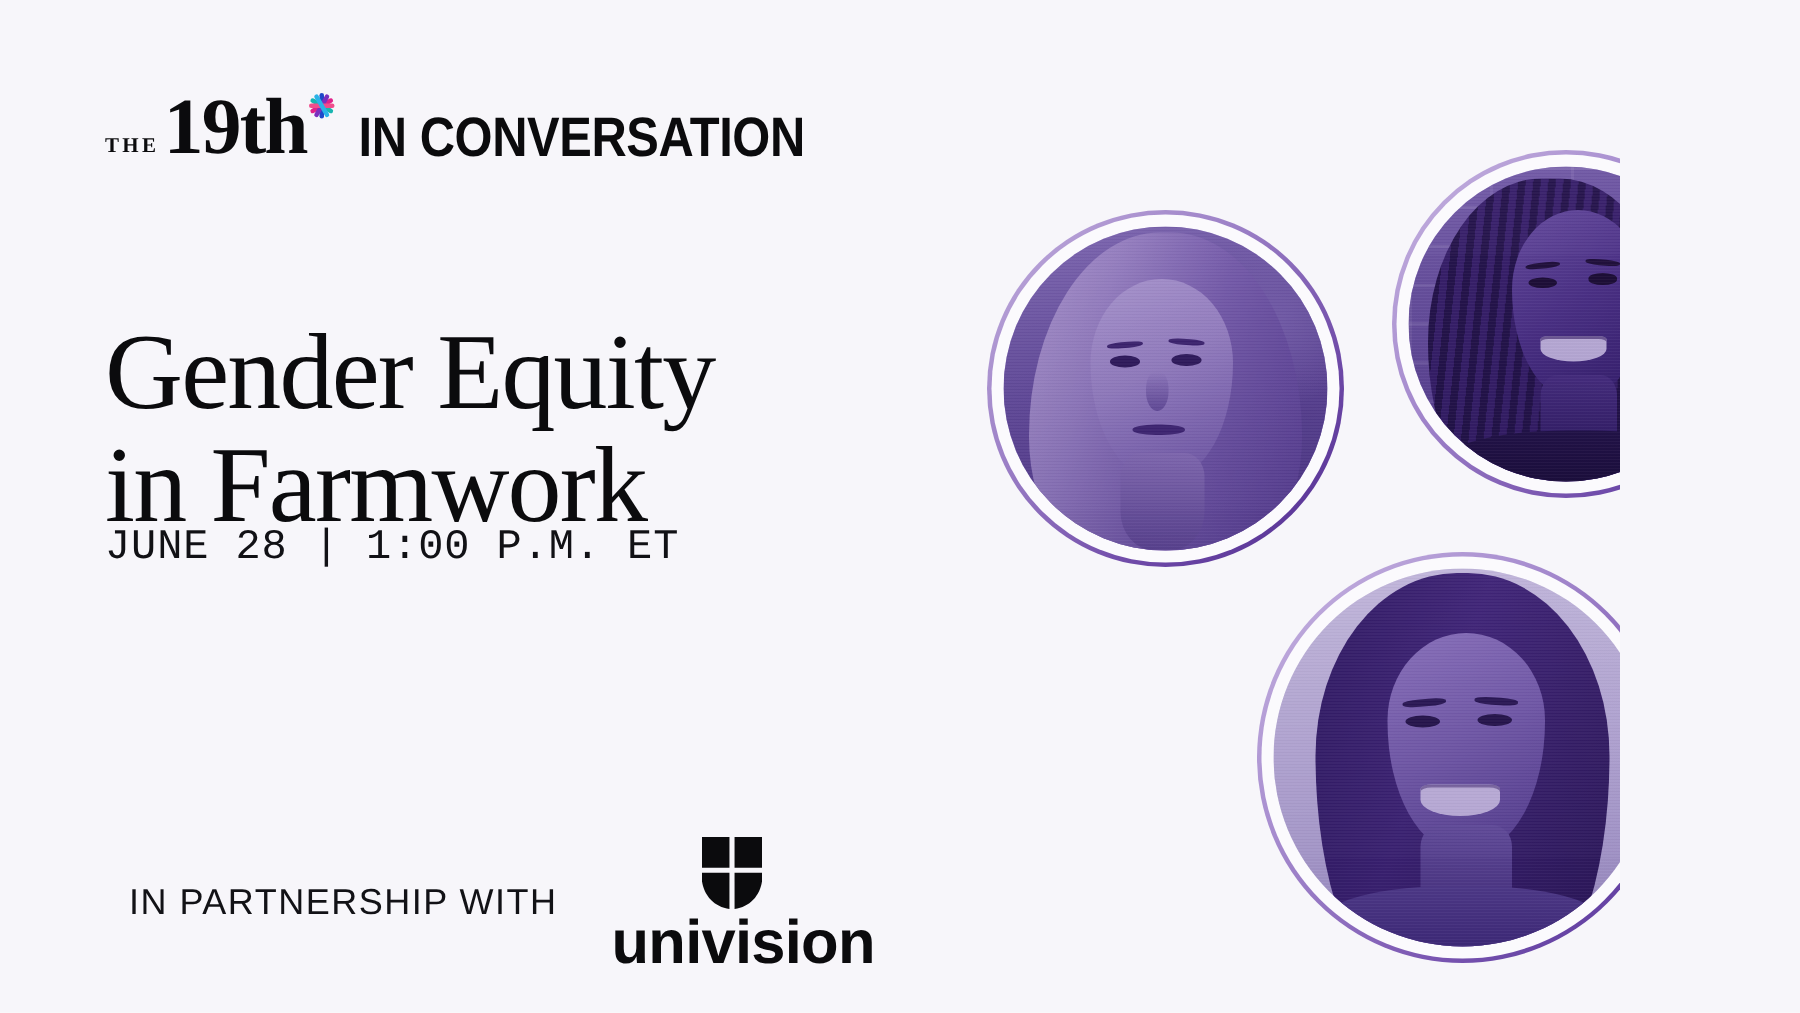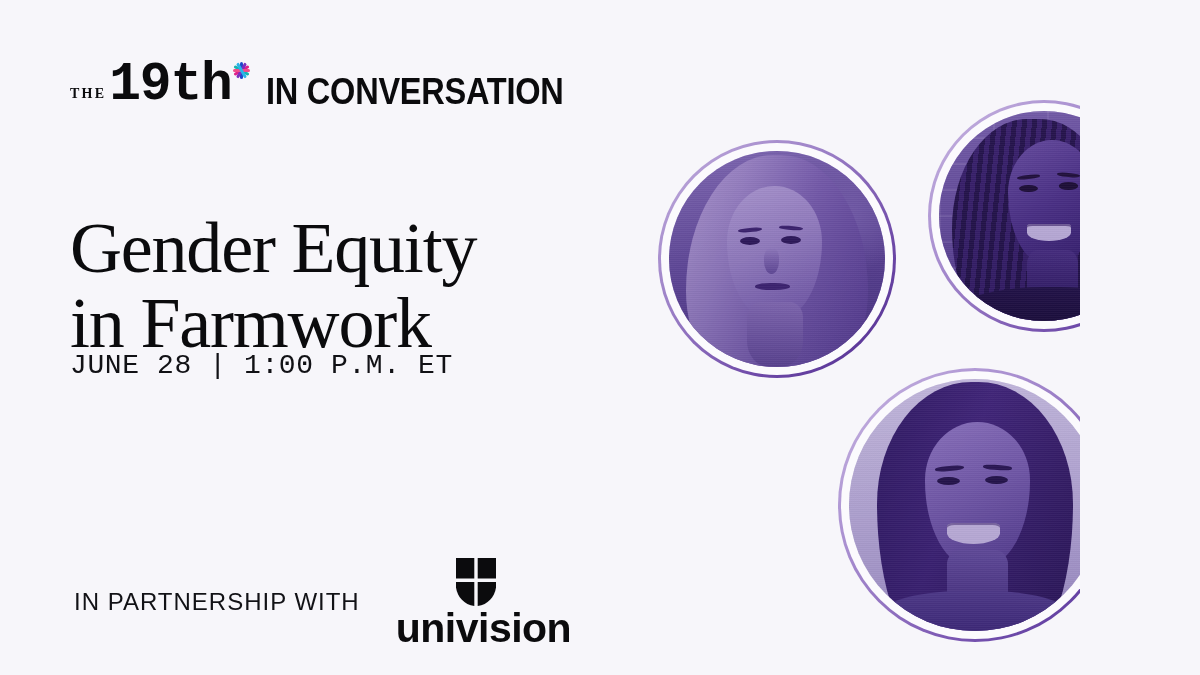--- a/index.html
+++ b/index.html
@@ -52,21 +52,21 @@
   .logo-the {
     font-family: "Liberation Serif", serif;
     font-size: 14px;
     font-weight: 700;
     letter-spacing: 2.2px;
     text-transform: uppercase;
     transform: translateY(-1px);
     margin-right: 3px;
   }
   .logo-num {
-    font-family: Liberation Mono, monospace;
+    font-family: Liberation Serif, serif;
     font-size: 53px;
     font-weight: 700;
     letter-spacing: -1.2px;
   }
   .logo-star {
     position: relative;
     width: 17px;
     height: 17px;
     margin-left: 1px;
     align-self: flex-start;
@@ -127,21 +127,21 @@
     font-size: 28px;
     font-weight: 500;
     letter-spacing: 0.6px;
     color: #111115;
     white-space: nowrap;
   }
 
   
   .partner-row {
     position: absolute;
-    left: 4px;
+    left: 16px;
     top: 578px;
     display: flex;
     align-items: center;
     height: 48px;
   }
   .partner-label {
     font-family: "Liberation Sans", sans-serif;
     font-size: 24px;
     font-weight: 400;
     letter-spacing: 1.0px;

